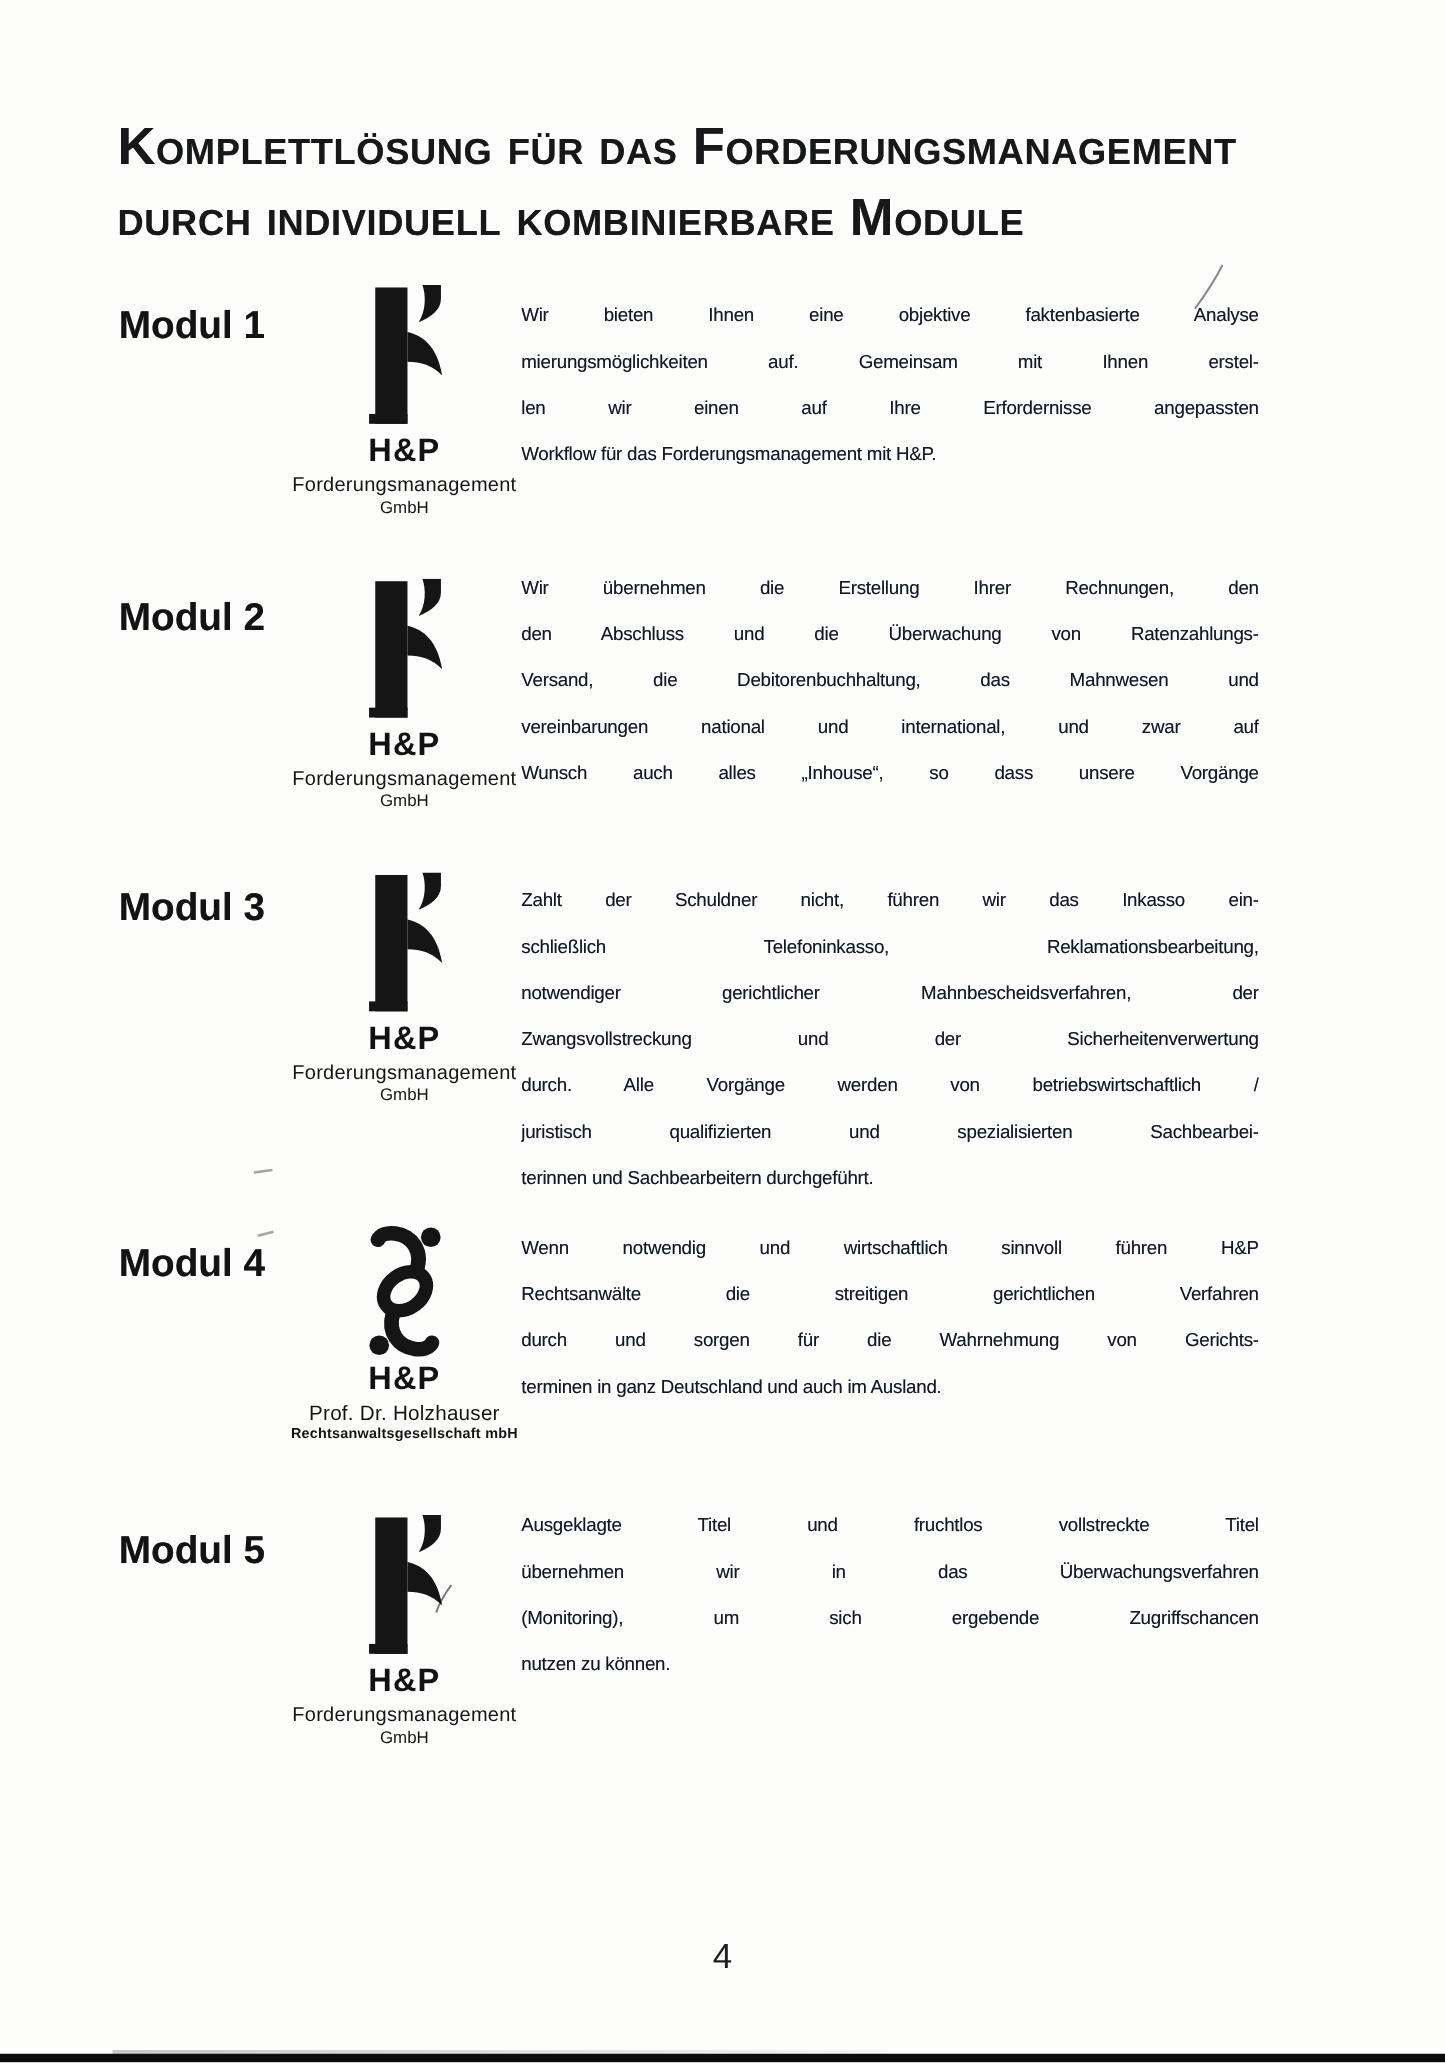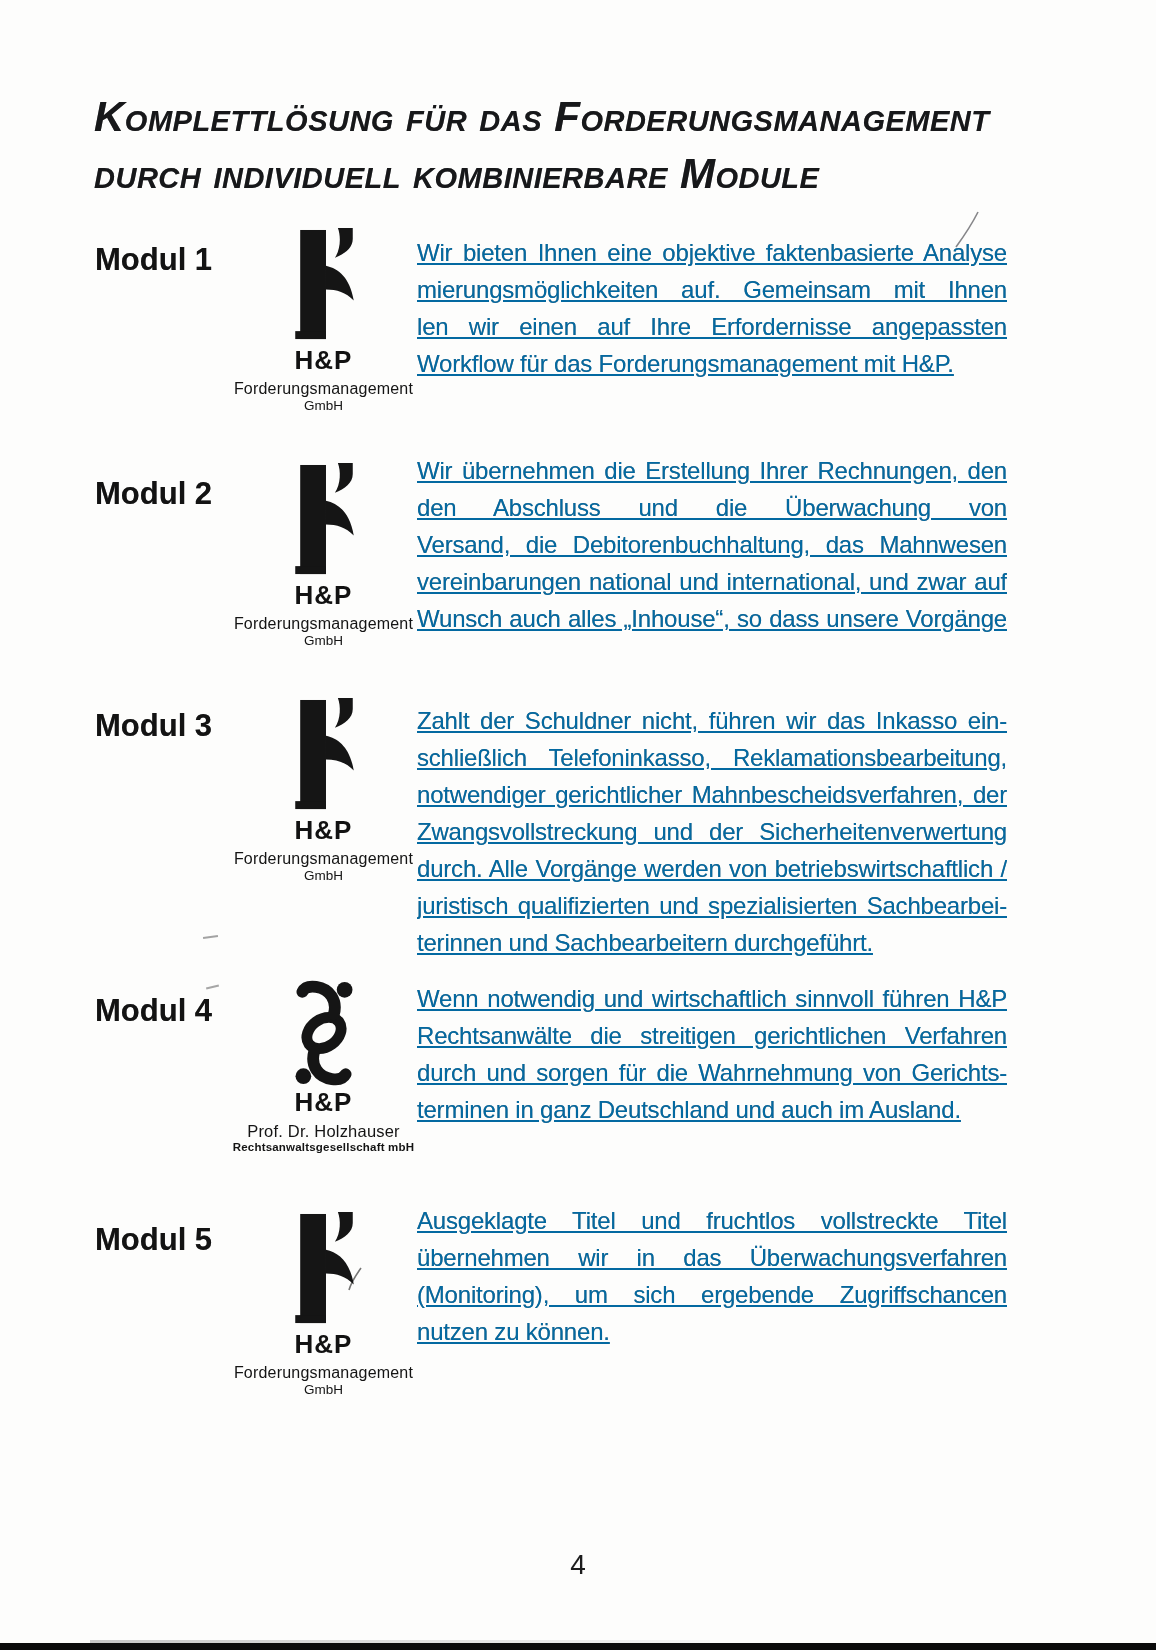--- a/index.html
+++ b/index.html
@@ -15,21 +15,20 @@
   }
   
   .title{
     position:absolute;left:94px;top:88px;width:980px;
     font-variant:small-caps;
     font-weight:700;
     font-size:42px;line-height:57px;
     letter-spacing:.5px;
     color:#17181a;
     text-shadow:0 0 .5px rgba(20,20,25,.55);
-    font-style:italic;
   }
   
   .module{position:absolute;left:0;width:1156px;height:220px;padding-left:45px;}
   .m1{top:228px}.m2{top:452px}.m3{top:696px}.m4{top:978px}.m5{top:1200px}
 
   .label{
     position:absolute;left:95px;margin:0;
     font-size:31px;font-weight:700;color:#131313;
     text-shadow:0 0 .5px rgba(0,0,0,.5);
   }
@@ -42,26 +41,25 @@
   .logo .mark svg{display:block;margin:0 auto;}
   .brand{font-size:26px;font-weight:700;letter-spacing:1px;color:#121212;}
   .cap1{font-size:16px;margin-top:8px;color:#141414;letter-spacing:.2px;}
   .cap2{font-size:13.5px;margin-top:2px;color:#141414;}
   .m4 .cap1{font-size:16.5px;}
   .m4 .cap2{font-size:11.5px;font-weight:700;letter-spacing:.2px;}
 
   .text{position:absolute;left:417px;width:590px;}
   .m1 .text{top:6px}.m2 .text{top:0}.m3 .text{top:6px}.m4 .text{top:2px}.m5 .text{top:2px}
   .line{
-    font-size:24px;line-height:37px;height:37px;overflow:hidden;
+    font-size:15px;line-height:37px;height:37px;overflow:hidden;
     letter-spacing:-.2px;
-    color:#0369a1;
+    color:#0f172a;
     text-align:justify;text-align-last:justify;
     text-shadow:0 0 .4px rgba(0,0,0,.45);
-    text-decoration:underline;
   }
   .line.last{text-align-last:left;}
 
   
   .pageno{
     position:absolute;left:0;top:1549px;width:1156px;
     text-align:center;font-size:28px;color:#1d1d1d;
   }
   .smear{
     position:absolute;left:90px;top:1640px;width:620px;height:3px;

